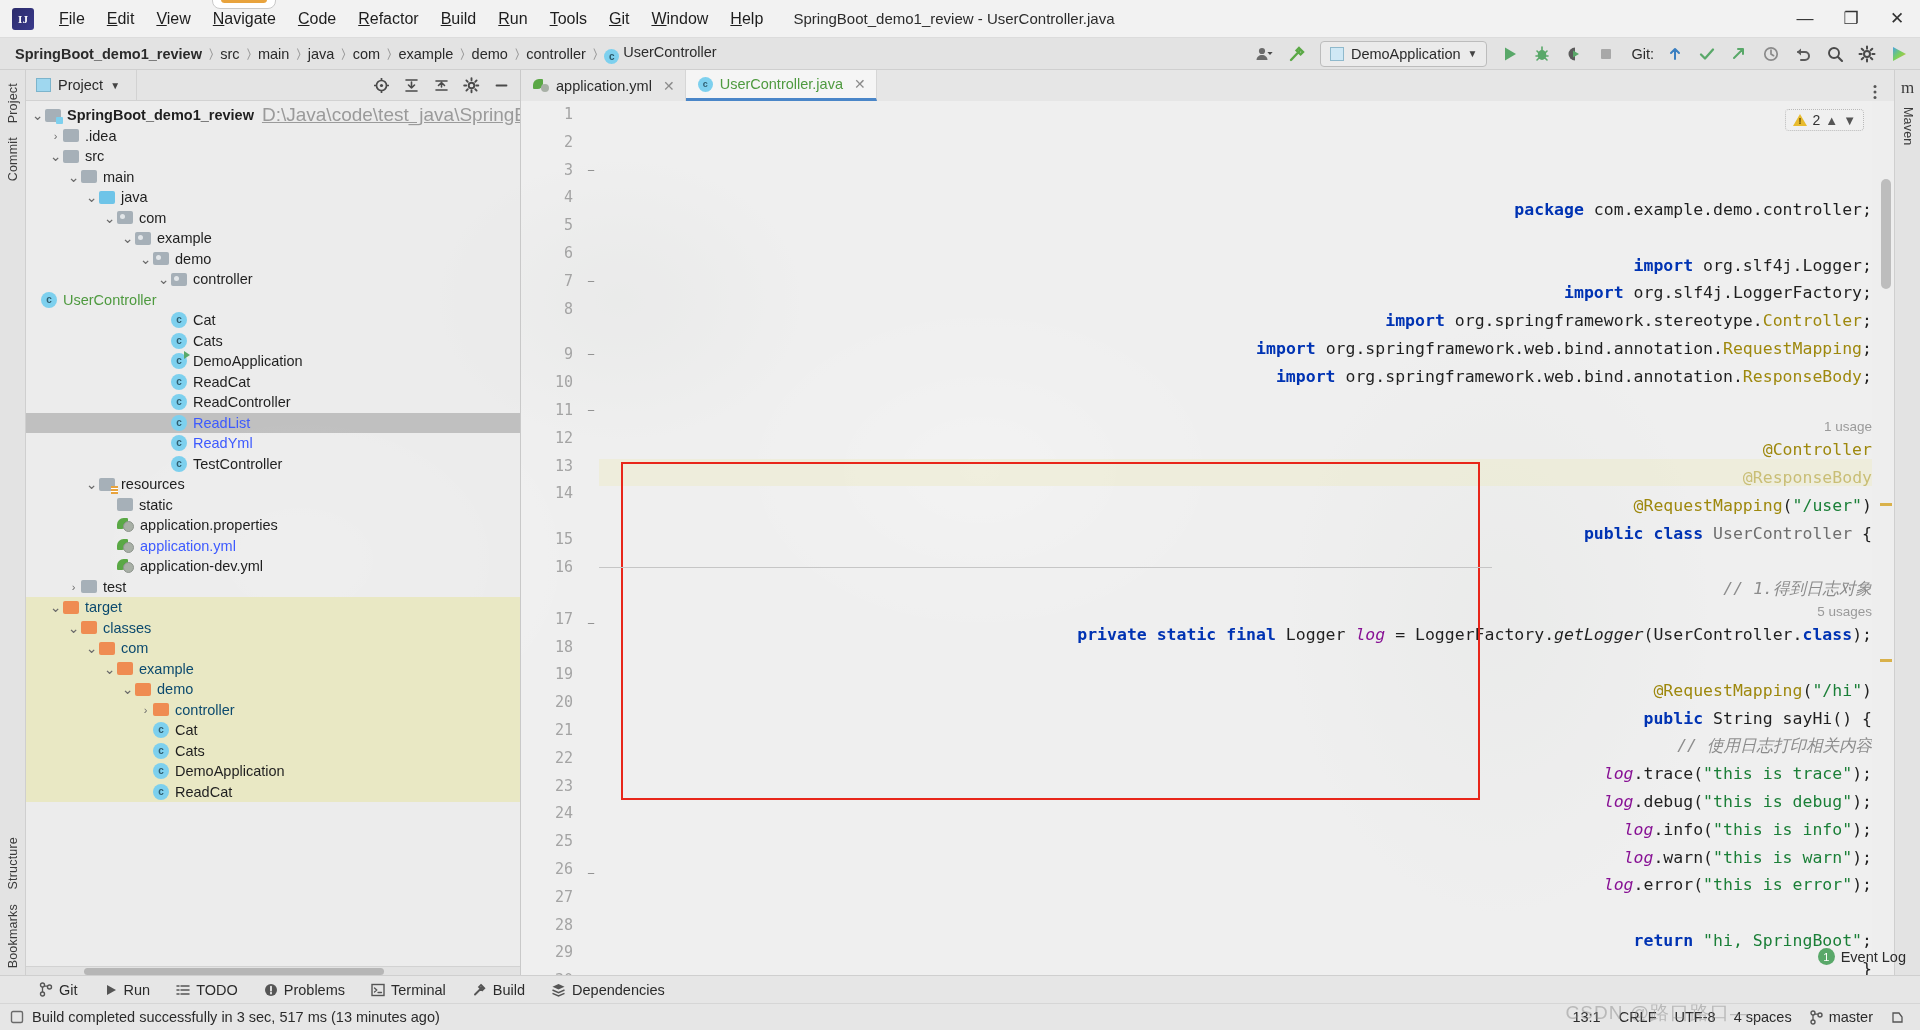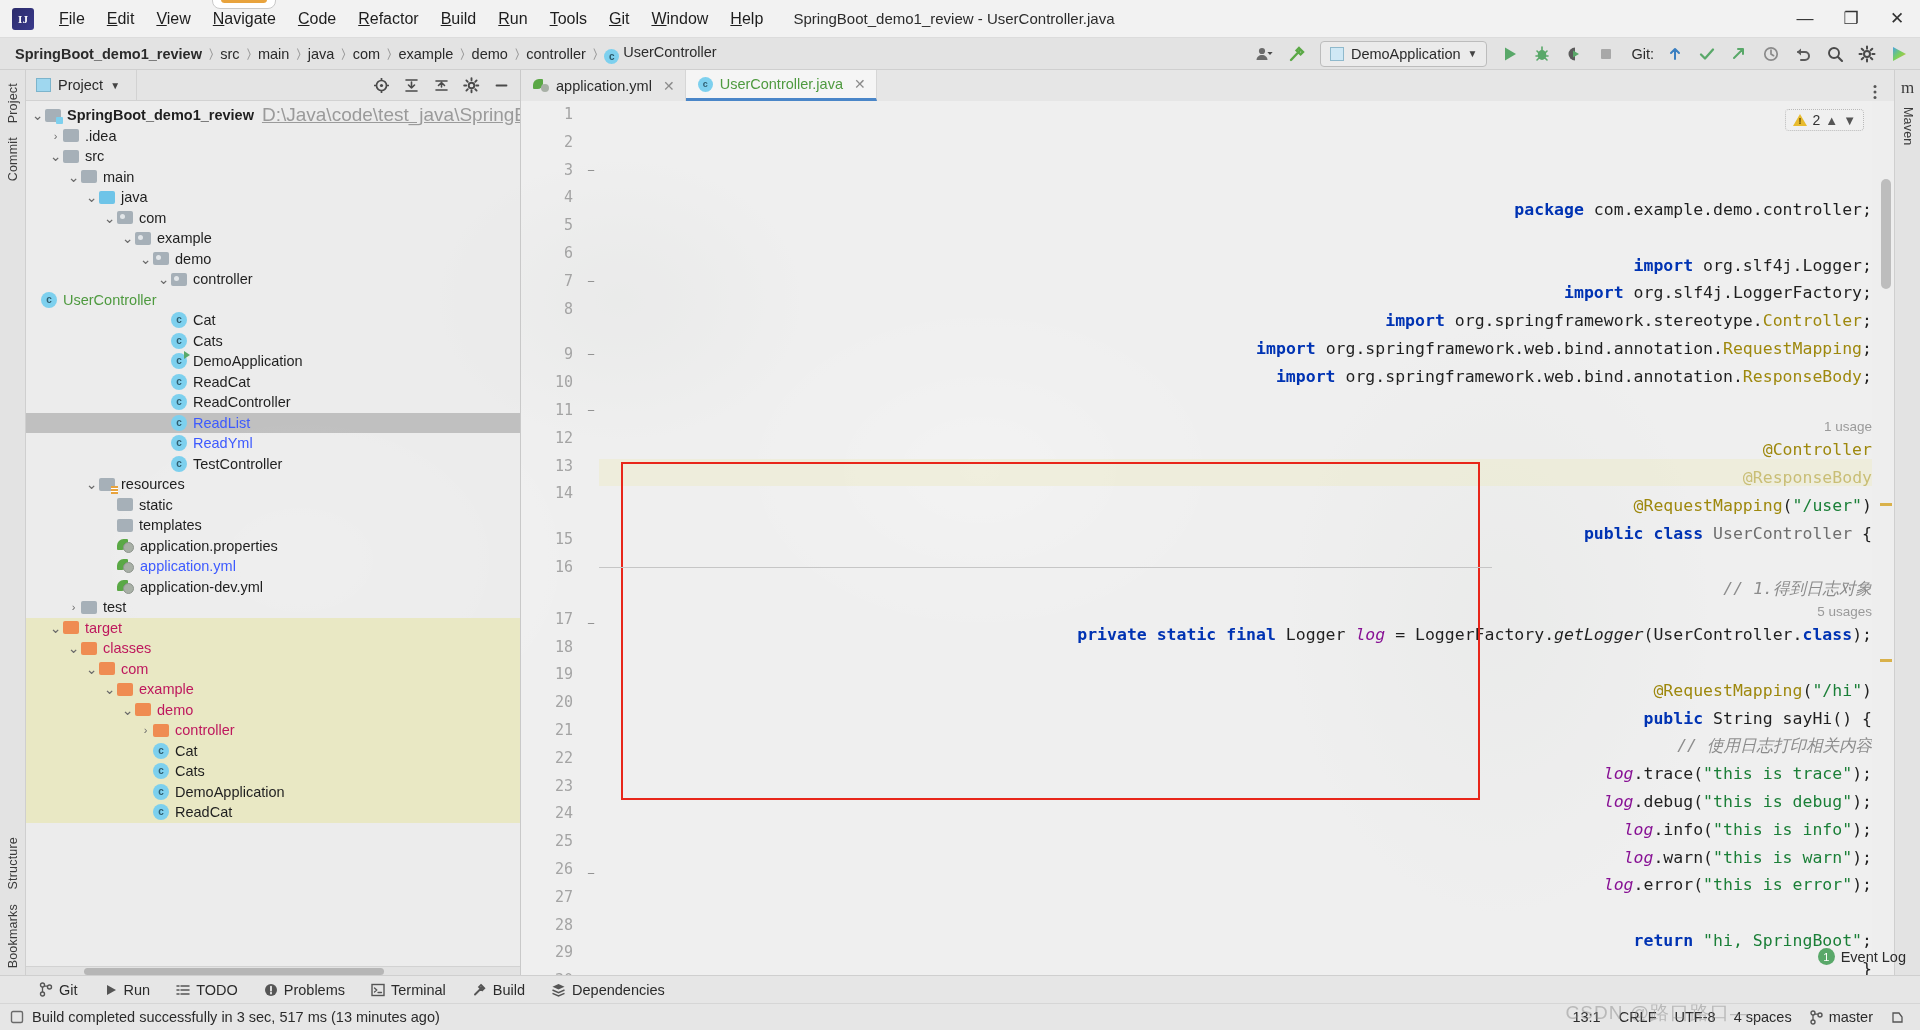--- a/index.html
+++ b/index.html
@@ -130,21 +130,21 @@
   .cicon{width:16px;height:16px;border-radius:50%;background:#7dd0ee;color:#2f5e70;font-size:10px;
     line-height:16px;text-align:center;flex:none;margin-right:6px;font-weight:bold;position:relative;}
   .cicon.run::after{content:"";position:absolute;right:-3px;top:-2px;border-left:6px solid #59a869;
     border-top:4px solid transparent;border-bottom:4px solid transparent;}
   .yicon{width:17px;height:14px;flex:none;margin-right:6px;position:relative;}
   .yicon::before{content:"";position:absolute;left:0;top:0;width:11px;height:11px;border-radius:60% 10% 55% 10%;background:#5aa845;}
   .yicon::after{content:"";position:absolute;right:0;bottom:0;width:9px;height:9px;border-radius:50%;background:#a8b0a6;border:1px solid #8d948c;}
   .lbl{color:#1f1f1f;}
   .lbl.green{color:#4e9a3f;}
   .lbl.blueText{color:#3d5afe;}
-  .lbl.orangeText{color:#be185d;}
+  .lbl.orangeText{color:#0c4a6e;}
   .path{color:#9a9a9a;font-size:19px;margin-left:8px;text-decoration:underline;}
   .ind0{margin-left:4px;} .ind1{margin-left:22px;} .ind2{margin-left:40px;}
   .ind3{margin-left:58px;} .ind4{margin-left:76px;} .ind5{margin-left:94px;}
   .ind6{margin-left:112px;} .ind7{margin-left:130px;}
 
   .proj-hscroll{height:9px;background:rgba(222,222,222,.7);border-top:1px solid #d2d2d2;}
   .proj-hscroll i{display:block;height:7px;width:300px;margin:1px 0 0 58px;background:#b6b6b6;border-radius:4px;}
 
   
   .editor{flex:1;display:flex;flex-direction:column;min-width:0;position:relative;background:rgba(244,244,244,.55);}
@@ -513,25 +513,20 @@
         </div>
         <div class="row">
           <span class="arrow ind3" style="font-size: 14px; line-height: 10px;">⌄</span>
           <span class="ficon grey src"></span>
           <span class="lbl ">resources</span>
         </div>
         <div class="row">
           <span class="arrow ind4 none">&nbsp;</span>
           <span class="ficon grey"></span>
           <span class="lbl ">static</span>
-        </div>
-        <div class="row">
-          <span class="arrow ind4 none">&nbsp;</span>
-          <span class="ficon grey"></span>
-          <span class="lbl ">templates</span>
         </div>
         <div class="row">
           <span class="arrow ind4 none">&nbsp;</span>
           <span class="yicon"></span>
           <span class="lbl ">application.properties</span>
         </div>
         <div class="row">
           <span class="arrow ind4 none">&nbsp;</span>
           <span class="yicon"></span>
           <span class="lbl blueText">application.yml</span>

